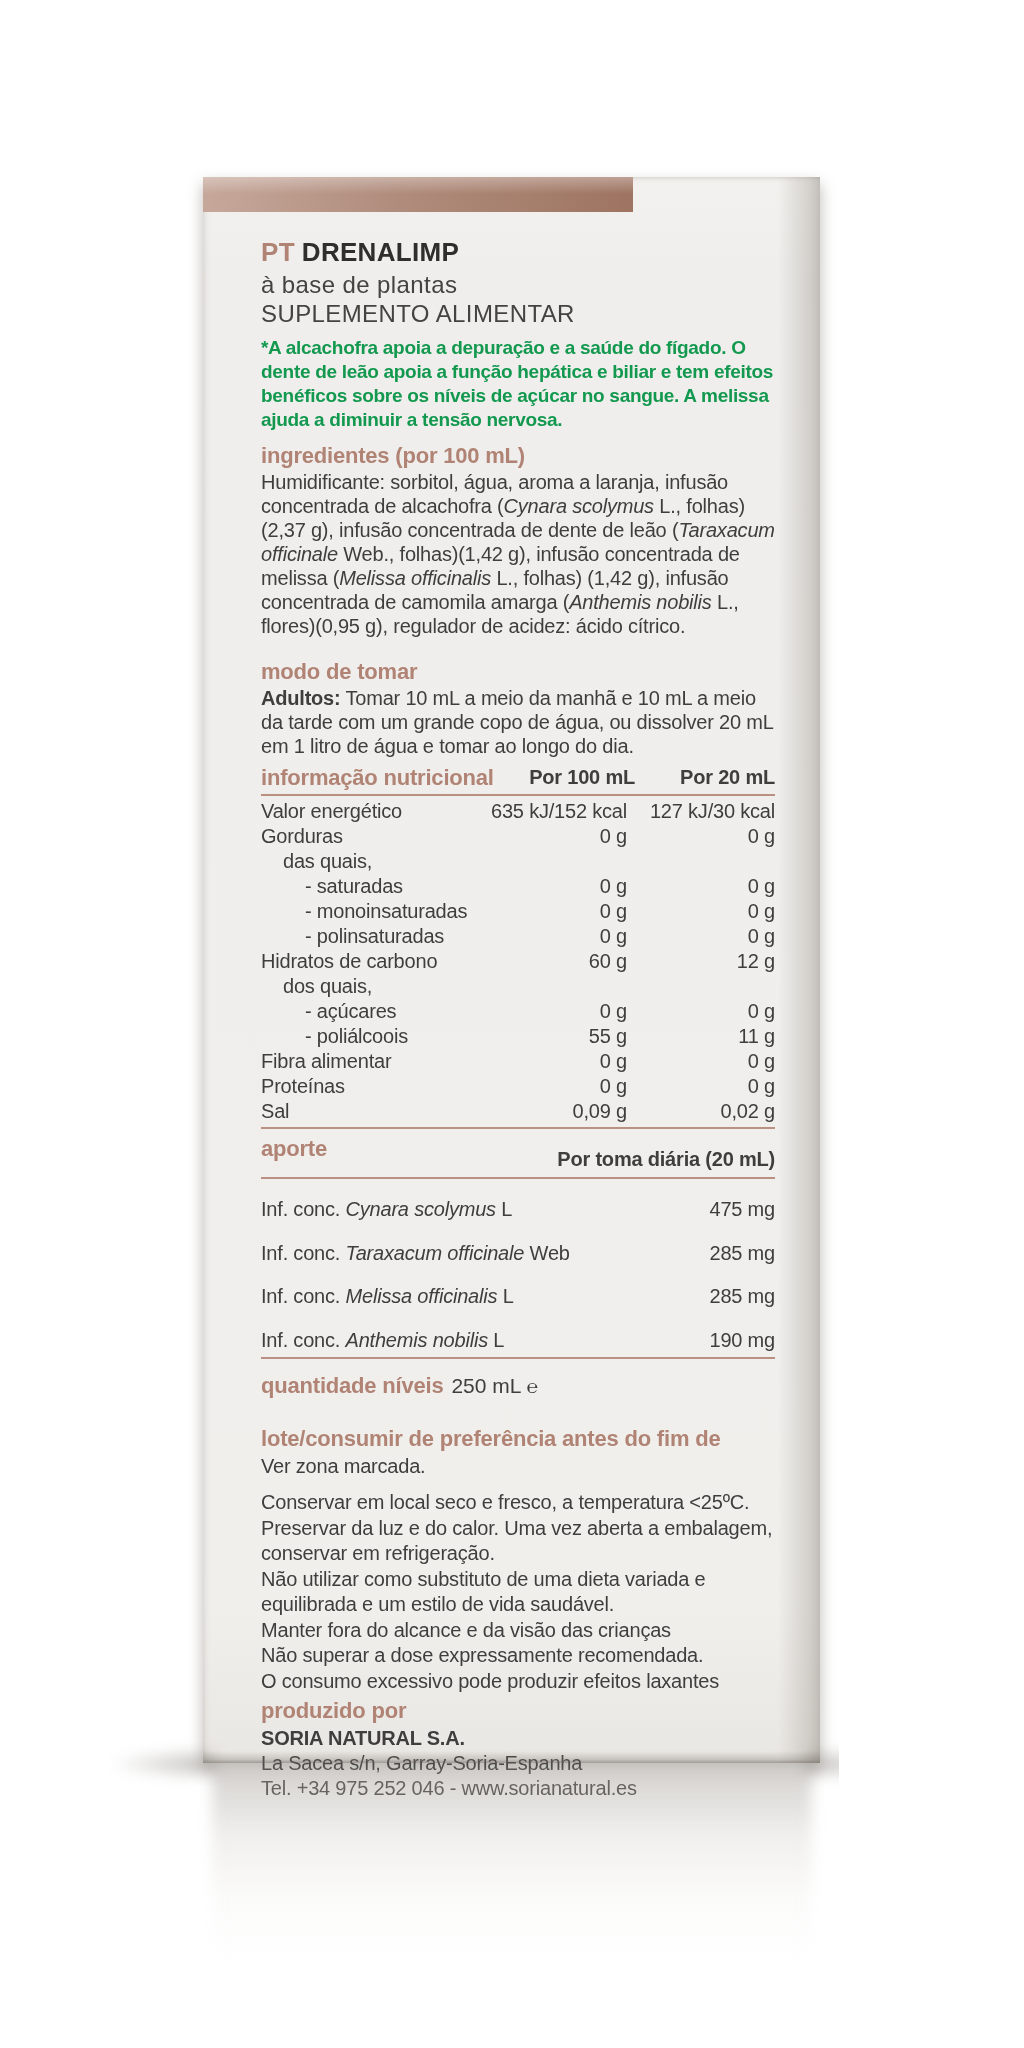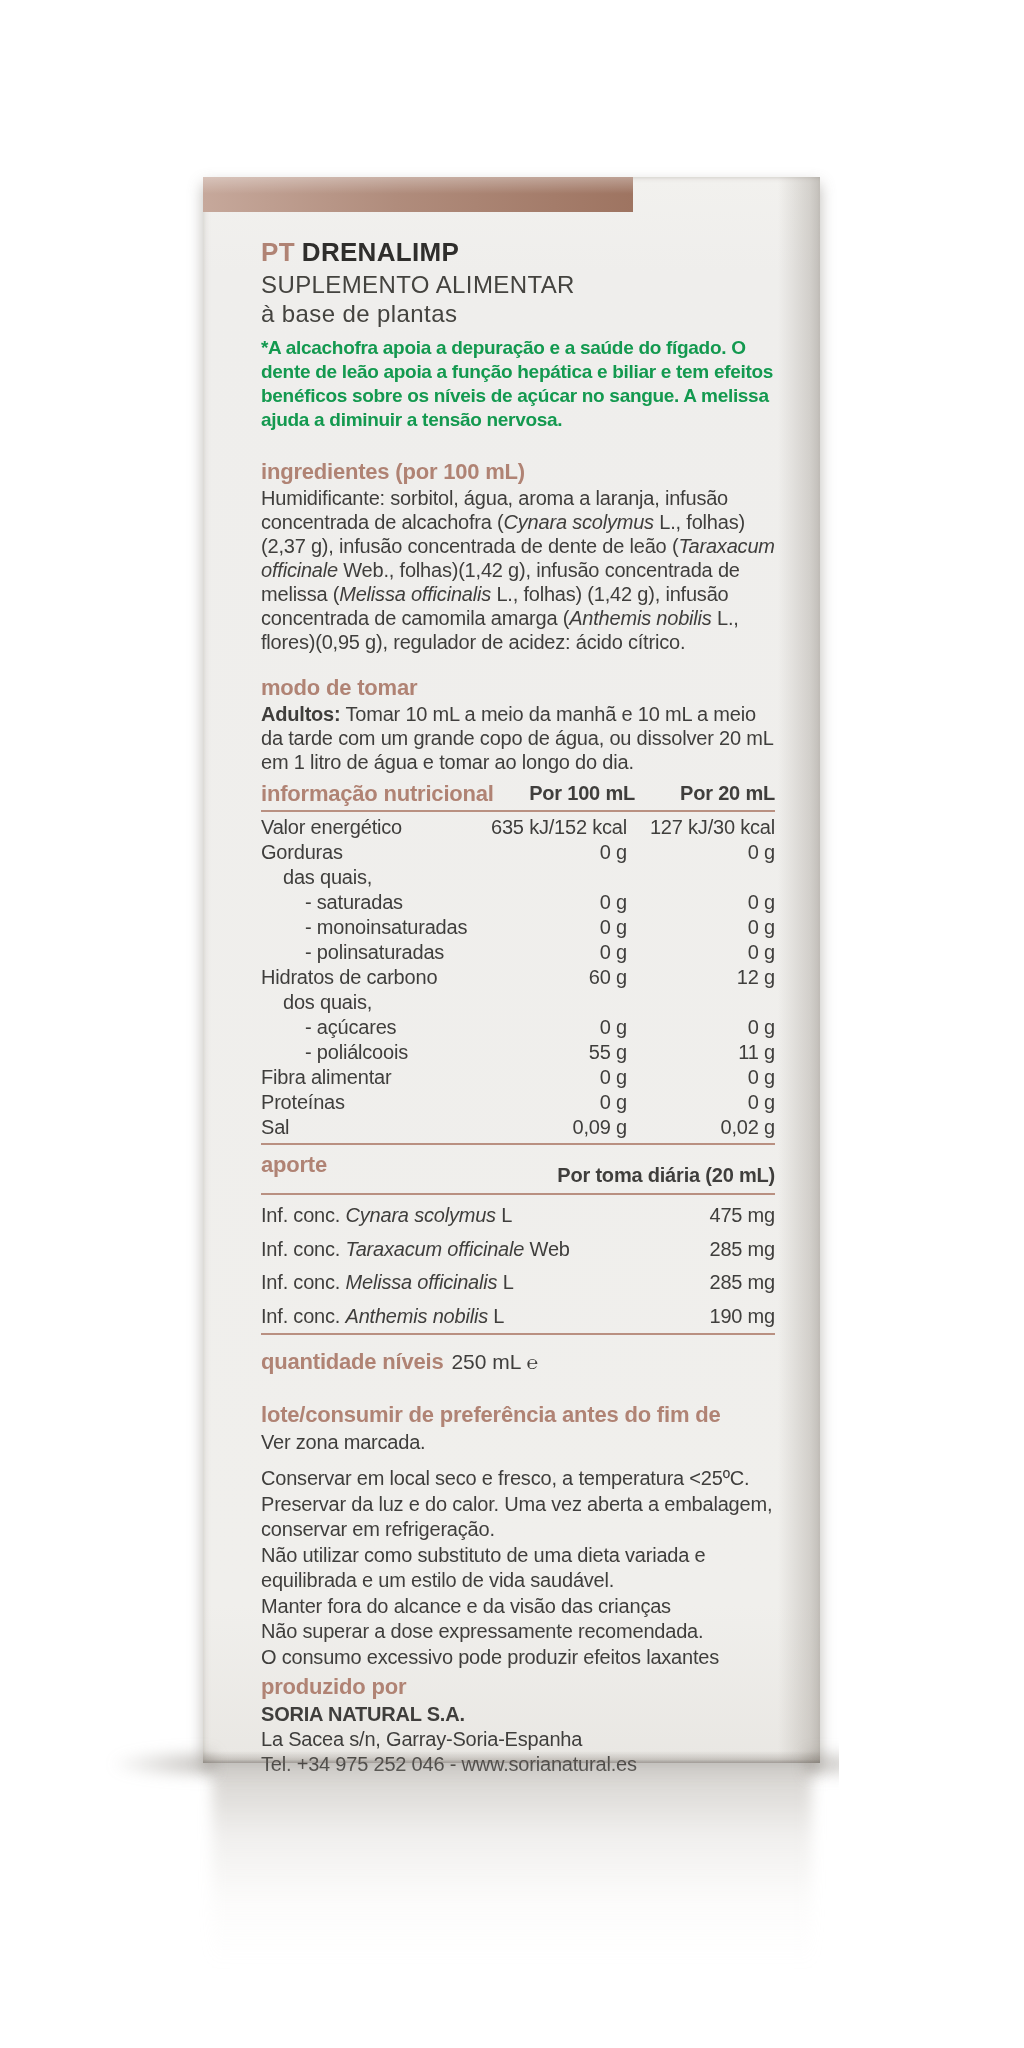--- a/index.html
+++ b/index.html
@@ -21,21 +21,21 @@
 
   .content { position:absolute; top:35px; left:58px; width:514px; color:var(--text,#3f3e3c); }
 
   .title { margin-top:26px; font-size:26px; line-height:28px; font-weight:800; letter-spacing:.3px; color:#2f2e2c; }
   .title .lang { color:var(--accent,#b08374); margin-right:7px; }
   .subtitle { margin-top:4px; font-size:24px; line-height:29px; font-weight:400; letter-spacing:.4px; color:#44433f; }
   .claims { margin:8px 0 0 0; font-size:19px; line-height:24px; font-weight:700; letter-spacing:-.3px;
             color:var(--green,#13994f); }
 
   h2 { margin:0; font-size:22px; line-height:24px; font-weight:700; color:var(--accent,#b08374); letter-spacing:-.2px; }
-  .ing-h { margin-top:28px; }
+  .ing-h { margin-top:12px; }
   .body { margin:0; font-size:20px; line-height:24px; letter-spacing:-.2px; color:var(--text,#3f3e3c); }
   .ing-p { margin-top:2px; }
   .modo-h { margin-top:22px; }
   .modo-p { margin-top:2px; }
   .run-i { font-style:italic; }
   .run-b { font-weight:700; }
 
   .ntable { margin-top:8px; border-bottom:2px solid var(--rule,#b99081); padding-bottom:3px; }
   .nhead { position:relative; line-height:26px; padding-bottom:4px; border-bottom:2px solid var(--rule,#b99081); }
   .nhead .colh { position:absolute; bottom:4px; font-weight:700; font-size:20px; letter-spacing:-.2px;
@@ -47,21 +47,21 @@
   .nrow .c1 { width:150px; text-align:right; }
   .nrow .c2 { width:148px; text-align:right; }
   .nrows { padding-top:3px; }
   .ind1 { padding-left:22px; }
   .ind2 { padding-left:44px; }
 
   .atable { margin-top:8px; border-bottom:2px solid var(--rule,#b99081); padding-bottom:4px; }
   .ahead { position:relative; line-height:28px; padding-bottom:16px; border-bottom:2px solid var(--rule,#b99081); }
   .ahead .acol { position:absolute; right:0; bottom:4px; font-weight:700; font-size:20px; letter-spacing:-.2px;
                  color:var(--text,#3f3e3c); white-space:nowrap; }
-  .arow { display:flex; line-height:25.5px; font-size:20px; letter-spacing:-.2px; padding-top:8px; }
+  .arow { display:flex; line-height:25.5px; font-size:20px; letter-spacing:-.2px; padding-top:18px; }
   .arow .aname { flex:1; }
   .arow .aval { width:110px; text-align:right; }
 
   .qty { margin-top:13px; line-height:28px; }
   .qty .qval { font-size:21px; color:var(--text,#3f3e3c); font-weight:500; margin-left:8px;text-align:center; }
   .qty .esign { font-size:19px; color:var(--text,#3f3e3c); margin-left:5px; }
 
   .lot-h { margin-top:24px; line-height:26px; }
   .lot-p { margin-top:2px; }
   .storage { margin-top:12px; }
@@ -87,22 +87,22 @@
 <div class="stage">
   <div class="package">
     <div class="bar"></div>
 
     <div class="content">
       <div class="title">
         <span class="lang">PT</span><span class="pname">DRENALIMP</span>
       </div>
 
       <div class="subtitle">
+        <div>à base de plantas</div>
         <div>SUPLEMENTO ALIMENTAR</div>
-        <div>à base de plantas</div>
       </div>
 
       <p class="claims">*A alcachofra apoia a depuração e a saúde do fígado. O dente de leão apoia a função hepática e biliar e tem efeitos benéficos sobre os níveis de açúcar no sangue. A melissa ajuda a diminuir a tensão nervosa.</p>
 
       <h2 class="ing-h">ingredientes (por 100 mL)</h2>
       <p class="body ing-p"><span>Humidificante: sorbitol, água, aroma a laranja, infusão concentrada de alcachofra (</span><span class="run-i">Cynara scolymus</span><span> L., folhas)(2,37 g), infusão concentrada de dente de leão (</span><span class="run-i">Taraxacum officinale</span><span> Web., folhas)(1,42 g), infusão concentrada de melissa (</span><span class="run-i">Melissa officinalis</span><span> L., folhas) (1,42 g), infusão concentrada de camomila amarga (</span><span class="run-i">Anthemis nobilis</span><span> L., flores)(0,95 g), regulador de acidez: ácido cítrico.</span></p>
 
       <h2 class="modo-h">modo de tomar</h2>
       <p class="body modo-p"><span class="run-b">Adultos:</span><span> Tomar 10 mL a meio da manhã e 10 mL a meio da tarde com um grande copo de água, ou dissolver 20 mL em 1 litro de água e tomar ao longo do dia.</span></p>
 

